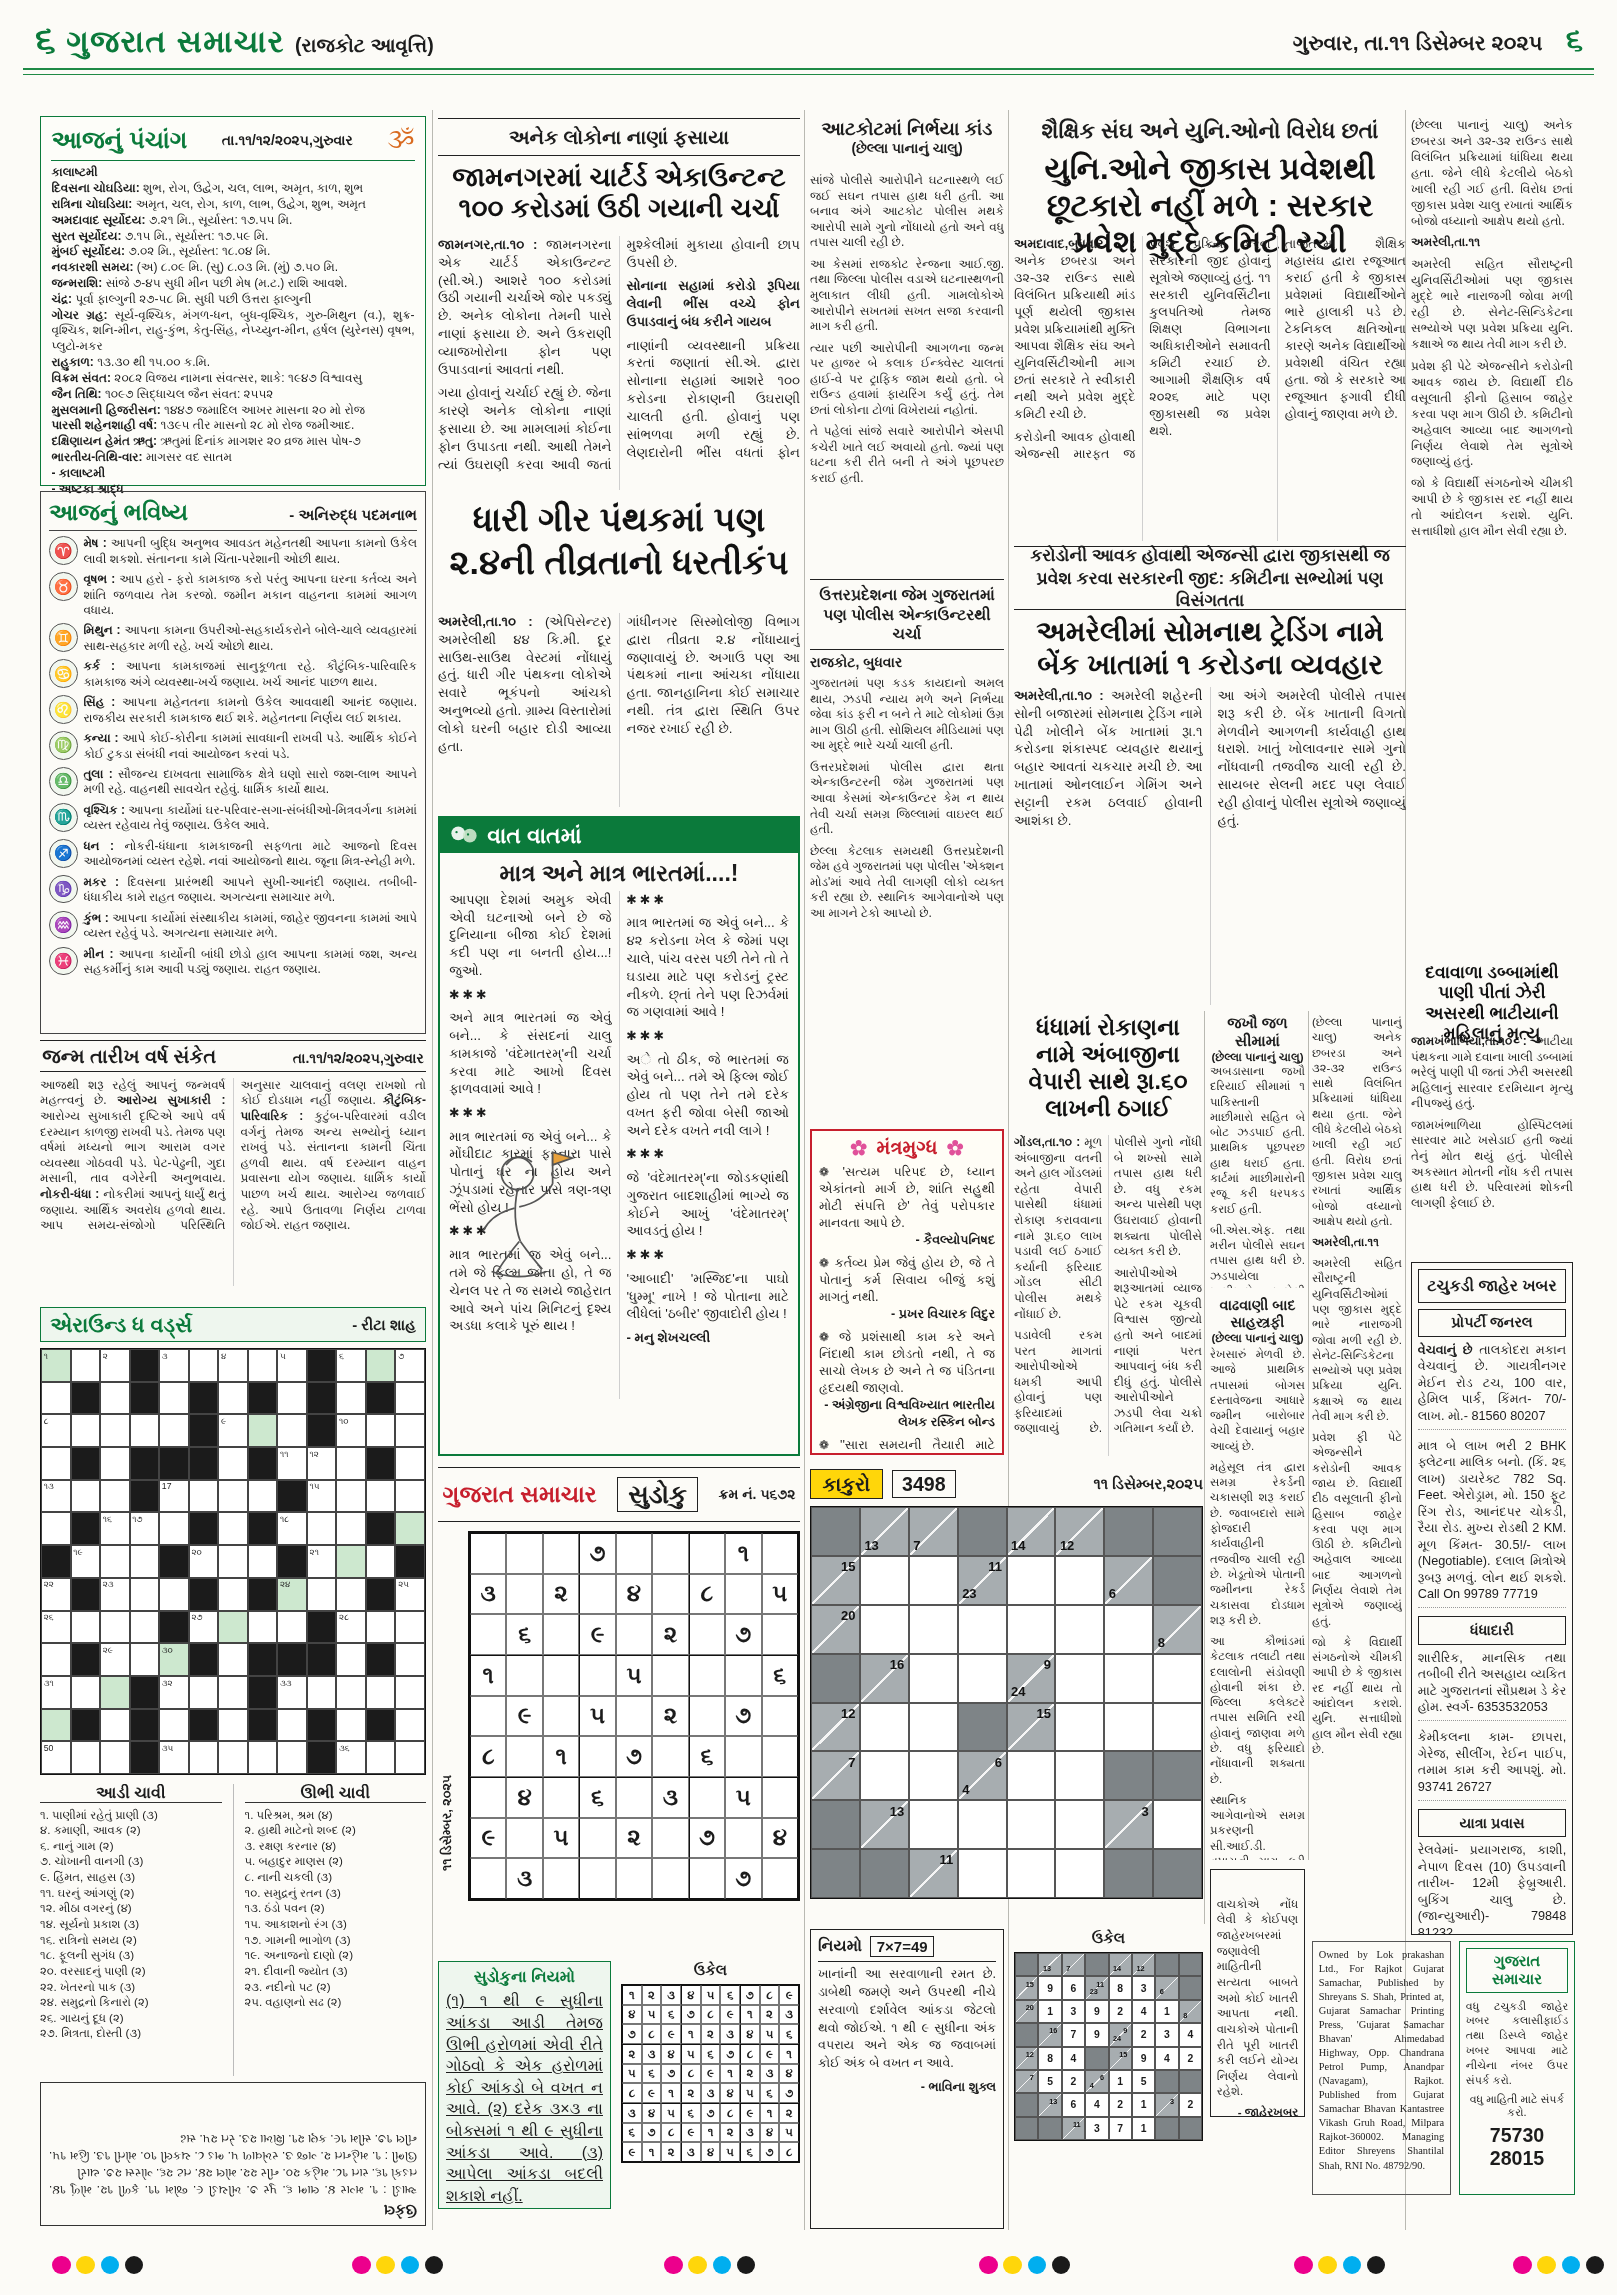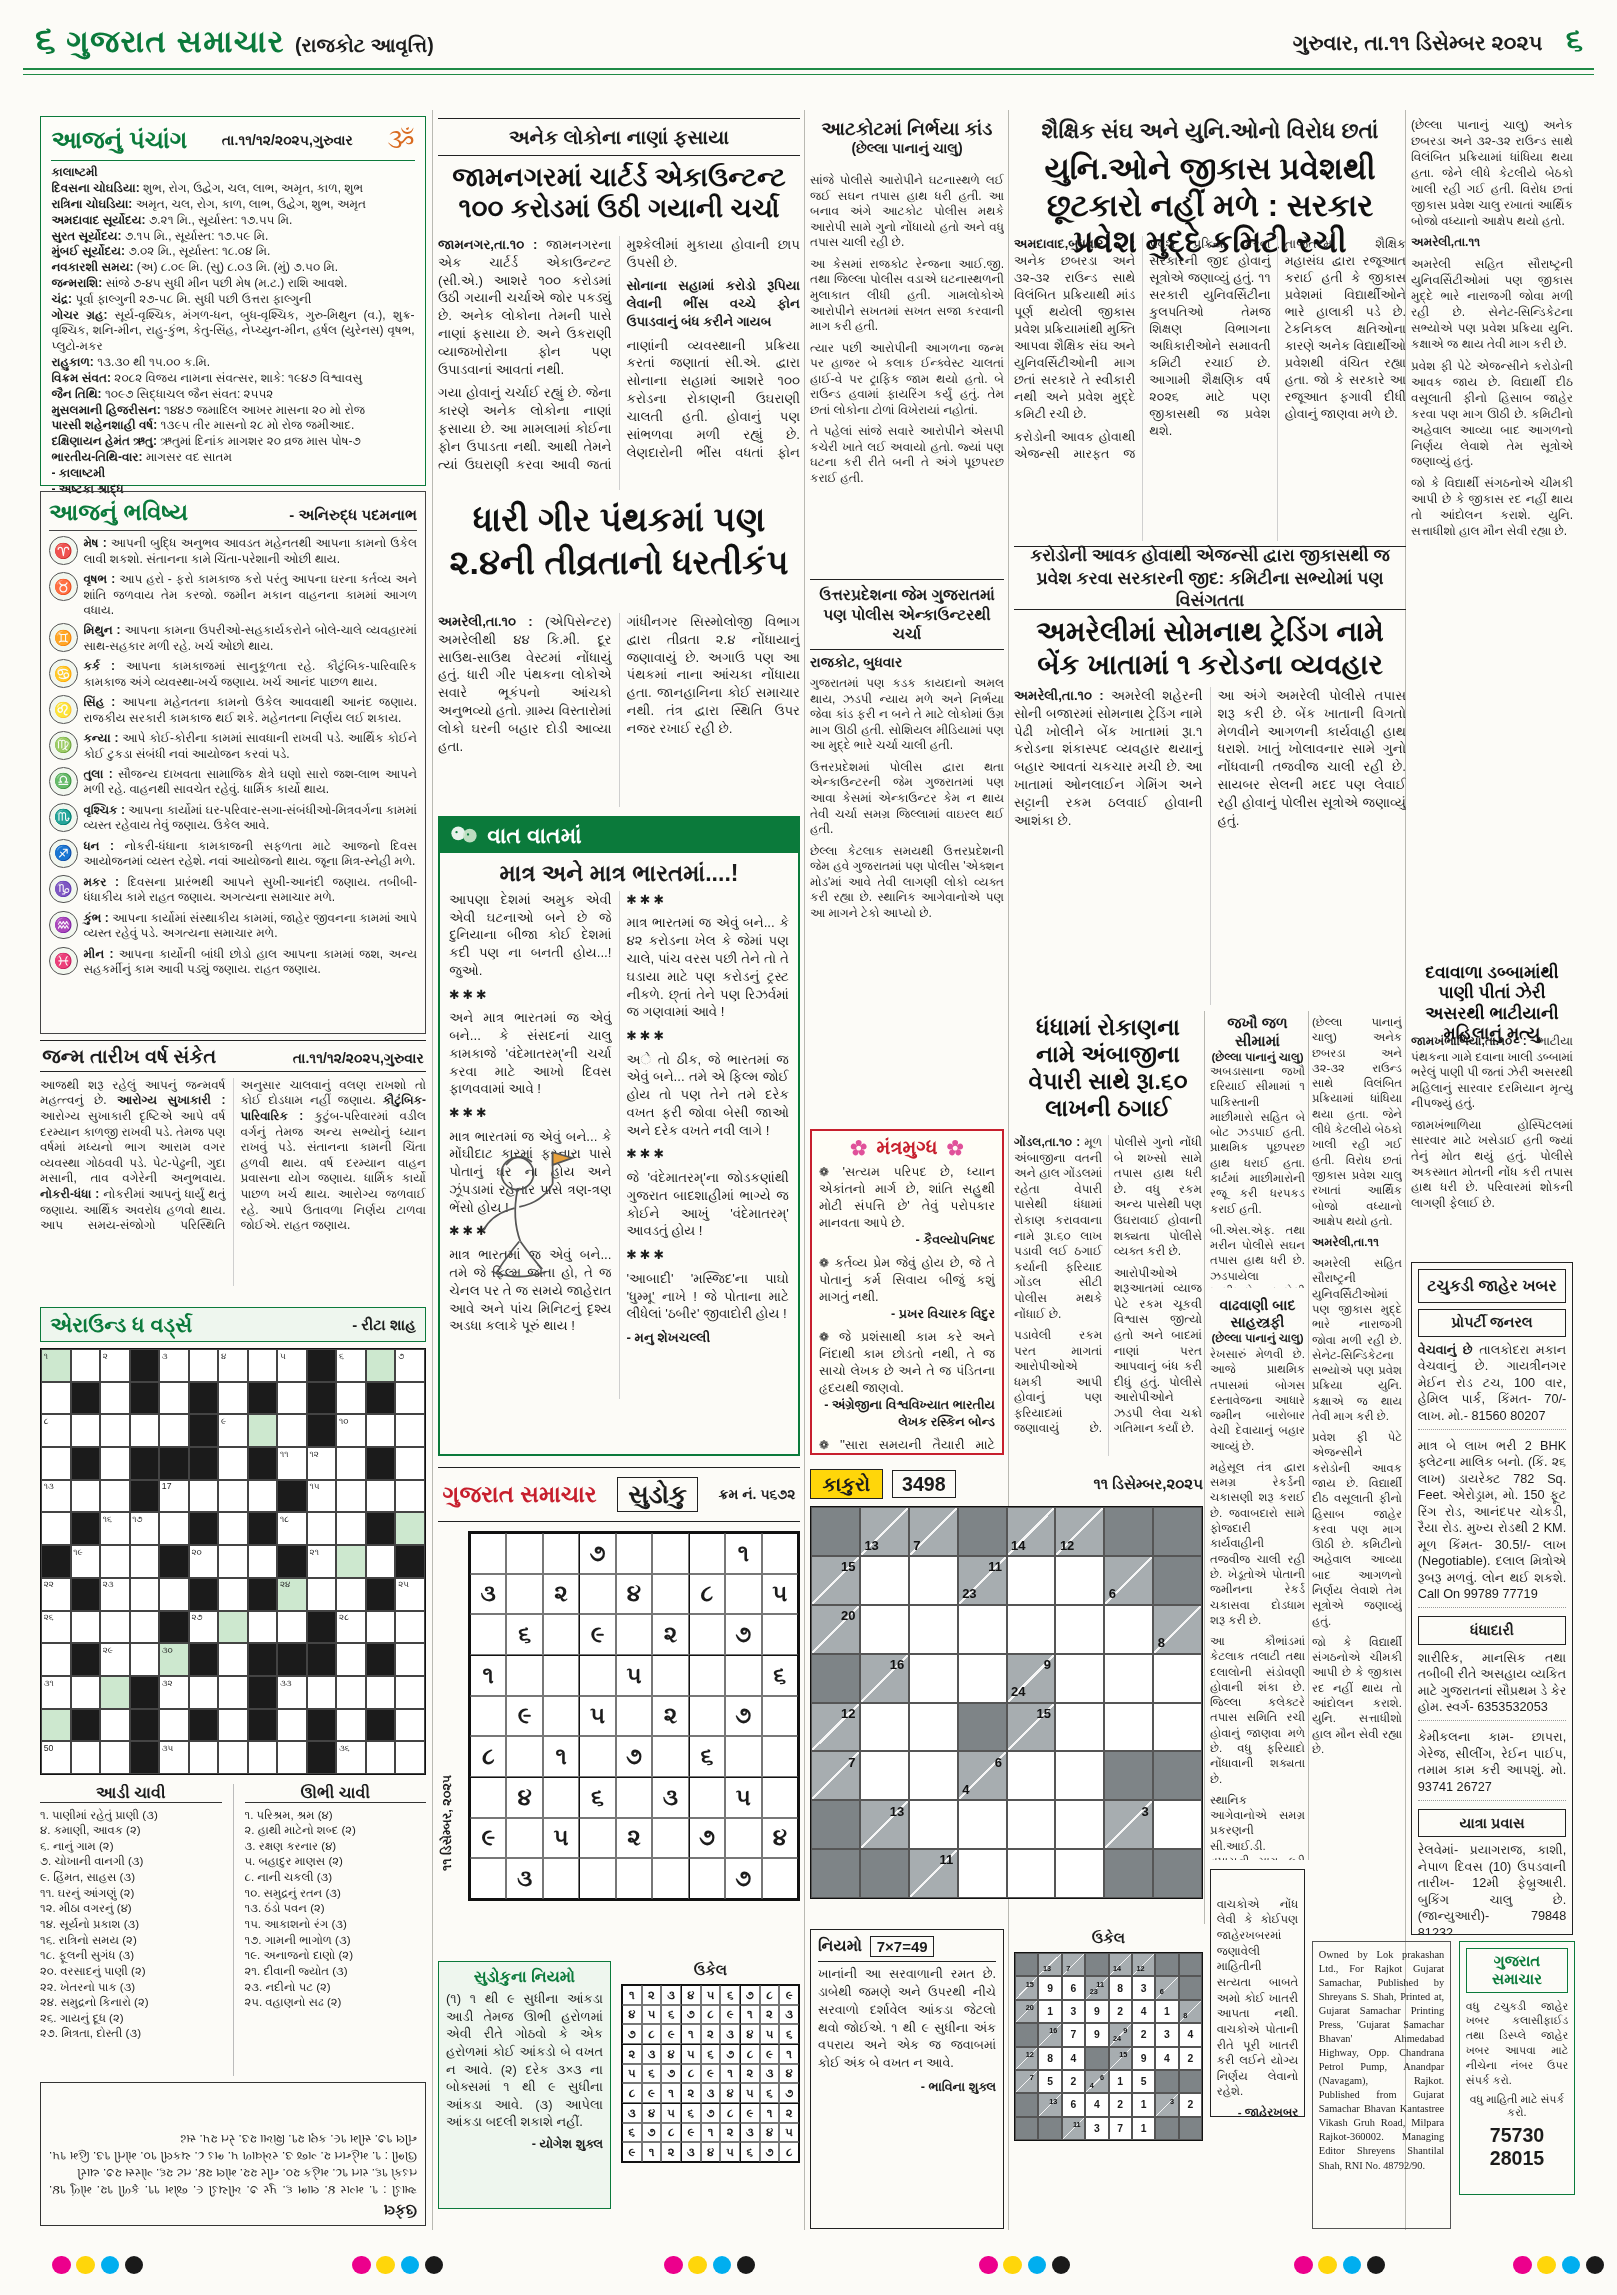--- a/index.html
+++ b/index.html
@@ -617,21 +617,21 @@
       <div class="sud-cell" style="font-size:23px;border-left:1.7px solid #111;border-bottom:1.7px solid #111;"></div>
       <div class="sud-cell" style="font-size:23px;border-bottom:1.7px solid #111;"></div>
       <div class="sud-cell" style="font-size:23px;border-bottom:1.7px solid #111;"></div>
       <div class="sud-cell" style="font-size:23px;border-left:1.7px solid #111;border-bottom:1.7px solid #111;"></div>
       <div class="sud-cell" style="font-size:23px;border-bottom:1.7px solid #111;">૭</div>
       <div class="sud-cell" style="font-size:23px;border-right:1.7px solid #111;border-bottom:1.7px solid #111;"></div>
     </div>
 
   <div class="abs" style="left:438px;top:1961px;width:173px;height:248px;border:1.7px solid #0b7a3b;background:#eef6ee;padding:5.8px 7px;box-sizing:border-box;overflow:hidden;">
     <div class="b ctr green" style="font-size:16px;margin-bottom:4.6px;">સુડોકુના નિયમો</div>
-    <div style="font-size:13px;line-height:1.35;text-align:justify;">(૧) ૧ થી ૯ સુધીના આંકડા આડી તેમજ ઊભી હરોળમાં એવી રીતે ગોઠવો કે એક હરોળમાં કોઈ આંકડો બે વખત ન આવે. (૨) દરેક ૩×૩ ના બોક્સમાં ૧ થી ૯ સુધીના આંકડા આવે. (૩) આપેલા આંકડા બદલી શકાશે નહીં.</div>
+    <div style="font-size:16px;line-height:1.35;text-align:justify;text-decoration:underline;">(૧) ૧ થી ૯ સુધીના આંકડા આડી તેમજ ઊભી હરોળમાં એવી રીતે ગોઠવો કે એક હરોળમાં કોઈ આંકડો બે વખત ન આવે. (૨) દરેક ૩×૩ ના બોક્સમાં ૧ થી ૯ સુધીના આંકડા આવે. (૩) આપેલા આંકડા બદલી શકાશે નહીં.</div>
     <div class="b" style="font-size:12.7px;margin-top:5.8px;text-align:right;">- યોગેશ શુક્લ</div>
   </div>
   <div class="abs b ctr" style="left:621px;top:1961px;width:179px;font-size:15px;">ઉકેલ</div>
   <div id="sudoku-solution" class="abs" style="left:621px;top:1984px;width:179px;height:179px;display:grid;grid-template-columns:repeat(9,1fr);grid-template-rows:repeat(9,1fr);border:1.7px solid #111;box-sizing:border-box;">
       <div class="sud-cell" style="font-size:11.6px;border-left:1.7px solid #111;border-top:1.7px solid #111;">૧</div>
       <div class="sud-cell" style="font-size:11.6px;border-top:1.7px solid #111;">૨</div>
       <div class="sud-cell" style="font-size:11.6px;border-top:1.7px solid #111;">૩</div>
       <div class="sud-cell" style="font-size:11.6px;border-left:1.7px solid #111;border-top:1.7px solid #111;">૪</div>
       <div class="sud-cell" style="font-size:11.6px;border-top:1.7px solid #111;">૫</div>
       <div class="sud-cell" style="font-size:11.6px;border-top:1.7px solid #111;">૬</div>
@@ -1150,21 +1150,21 @@
       <p class="para">અમરેલી સહિત સૌરાષ્ટ્રની યુનિવર્સિટીઓમાં પણ જીકાસ મુદ્દે ભારે નારાજગી જોવા મળી રહી છે. સેનેટ-સિન્ડિકેટના સભ્યોએ પણ પ્રવેશ પ્રક્રિયા યુનિ. કક્ષાએ જ થાય તેવી માગ કરી છે.</p>
       <p class="para">પ્રવેશ ફી પેટે એજન્સીને કરોડોની આવક જાય છે. વિદ્યાર્થી દીઠ વસૂલાતી ફીનો હિસાબ જાહેર કરવા પણ માગ ઊઠી છે. કમિટીનો અહેવાલ આવ્યા બાદ આગળનો નિર્ણય લેવાશે તેમ સૂત્રોએ જણાવ્યું હતું.</p>
       <p class="para">જો કે વિદ્યાર્થી સંગઠનોએ ચીમકી આપી છે કે જીકાસ રદ નહીં થાય તો આંદોલન કરાશે. યુનિ. સત્તાધીશો હાલ મૌન સેવી રહ્યા છે.</p>
     </div>
 
   <div class="abs" style="left:1210px;top:1869px;width:95px;height:248px;border:1.7px solid #222;padding:5.8px;box-sizing:border-box;overflow:hidden;">
     <div style="font-size:11.6px;line-height:1.35;text-align:justify;margin-top:20px;">વાચકોએ નોંધ લેવી કે કોઈપણ જાહેરખબરમાં જણાવેલી માહિતીની સત્યતા બાબતે અમો કોઈ ખાતરી આપતા નથી. વાચકોએ પોતાની રીતે પૂરી ખાતરી કરી લઈને યોગ્ય નિર્ણય લેવાનો રહેશે.</div>
     <div class="b" style="font-size:11.6px;margin-top:5.8px;text-align:right;">- જાહેરખબર મેનેજર</div>
   </div>
 
-  <div class="abs" style="left:1312px;top:1941px;width:139px;height:288px;border:1.2px solid #555;padding:5.8px;box-sizing:border-box;overflow:hidden;">
+  <div class="abs" style="left:1312px;top:1941px;width:139px;height:254px;border:1.2px solid #555;padding:5.8px;box-sizing:border-box;overflow:hidden;">
     <div style="font-size:10.4px;line-height:1.35;text-align:justify;font-family:'Liberation Serif',serif;">Owned by Lok prakashan Ltd., For Rajkot Gujarat Samachar, Published by Shreyans S. Shah, Printed at, Gujarat Samachar Printing Press, 'Gujarat Samachar Bhavan' Ahmedabad Highway, Opp. Chandrana Petrol Pump, Anandpar (Navagam), Rajkot. Published from Gujarat Samachar Bhavan Kantastree Vikash Gruh Road, Milpara Rajkot-360002. Managing Editor Shreyens Shantilal Shah, RNI No. 48792/90.</div>
   </div>
 
   <div class="abs" style="left:1411px;top:118px;width:162px;height:838px;font-size:12px;line-height:1.33;text-align:justify;overflow:hidden;">
       <p class="para">(છેલ્લા પાનાનું ચાલુ) અનેક છબરડા અને ૩૨-૩૨ રાઉન્ડ સાથે વિલંબિત પ્રક્રિયામાં ધાંધિયા થયા હતા. જેને લીધે કેટલીયે બેઠકો ખાલી રહી ગઈ હતી. વિરોધ છતાં જીકાસ પ્રવેશ ચાલુ રખાતાં આર્થિક બોજો વધ્યાનો આક્ષેપ થયો હતો.</p>
       <p class="para"><b>અમરેલી,તા.૧૧</b></p>
       <p class="para">અમરેલી સહિત સૌરાષ્ટ્રની યુનિવર્સિટીઓમાં પણ જીકાસ મુદ્દે ભારે નારાજગી જોવા મળી રહી છે. સેનેટ-સિન્ડિકેટના સભ્યોએ પણ પ્રવેશ પ્રક્રિયા યુનિ. કક્ષાએ જ થાય તેવી માગ કરી છે.</p>
       <p class="para">પ્રવેશ ફી પેટે એજન્સીને કરોડોની આવક જાય છે. વિદ્યાર્થી દીઠ વસૂલાતી ફીનો હિસાબ જાહેર કરવા પણ માગ ઊઠી છે. કમિટીનો અહેવાલ આવ્યા બાદ આગળનો નિર્ણય લેવાશે તેમ સૂત્રોએ જણાવ્યું હતું.</p>
       <p class="para">જો કે વિદ્યાર્થી સંગઠનોએ ચીમકી આપી છે કે જીકાસ રદ નહીં થાય તો આંદોલન કરાશે. યુનિ. સત્તાધીશો હાલ મૌન સેવી રહ્યા છે.</p>
     </div>

